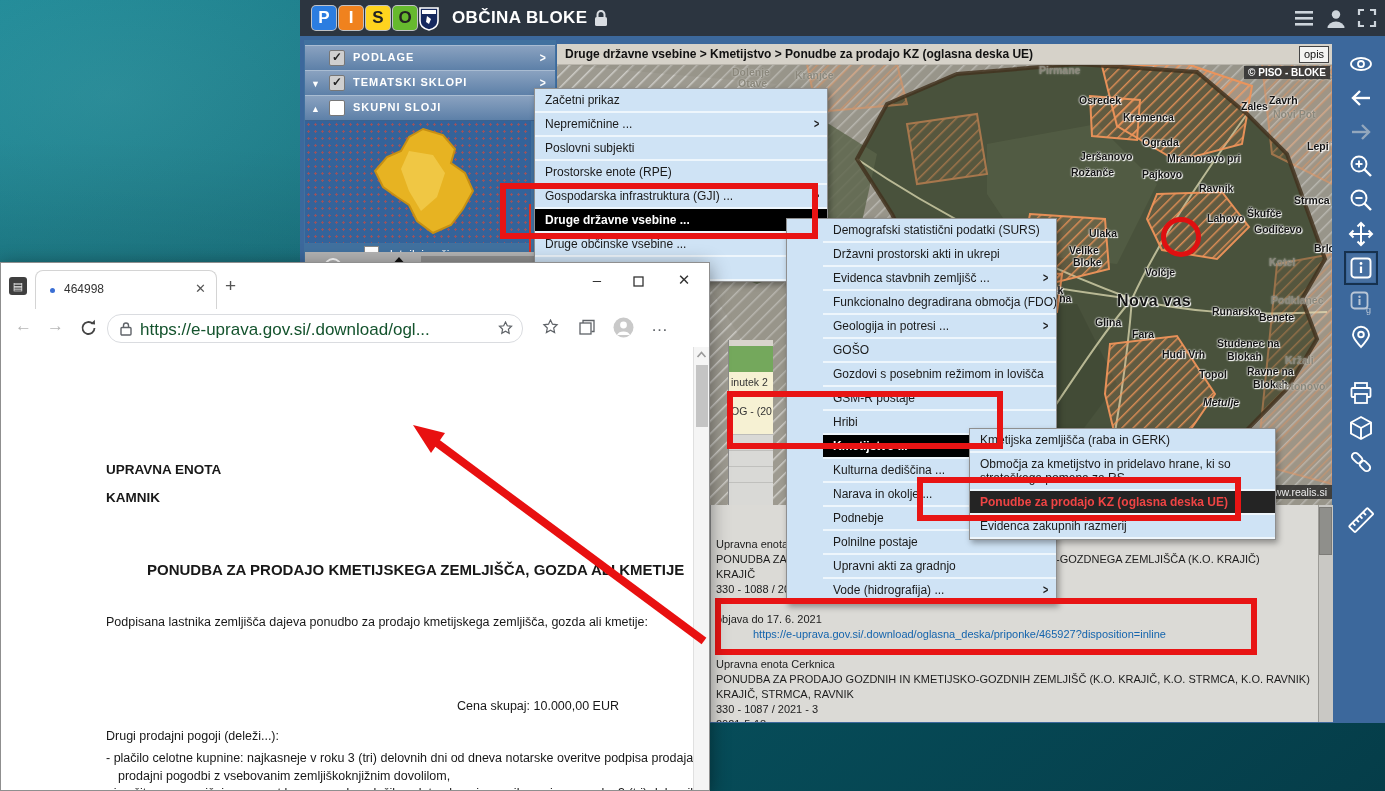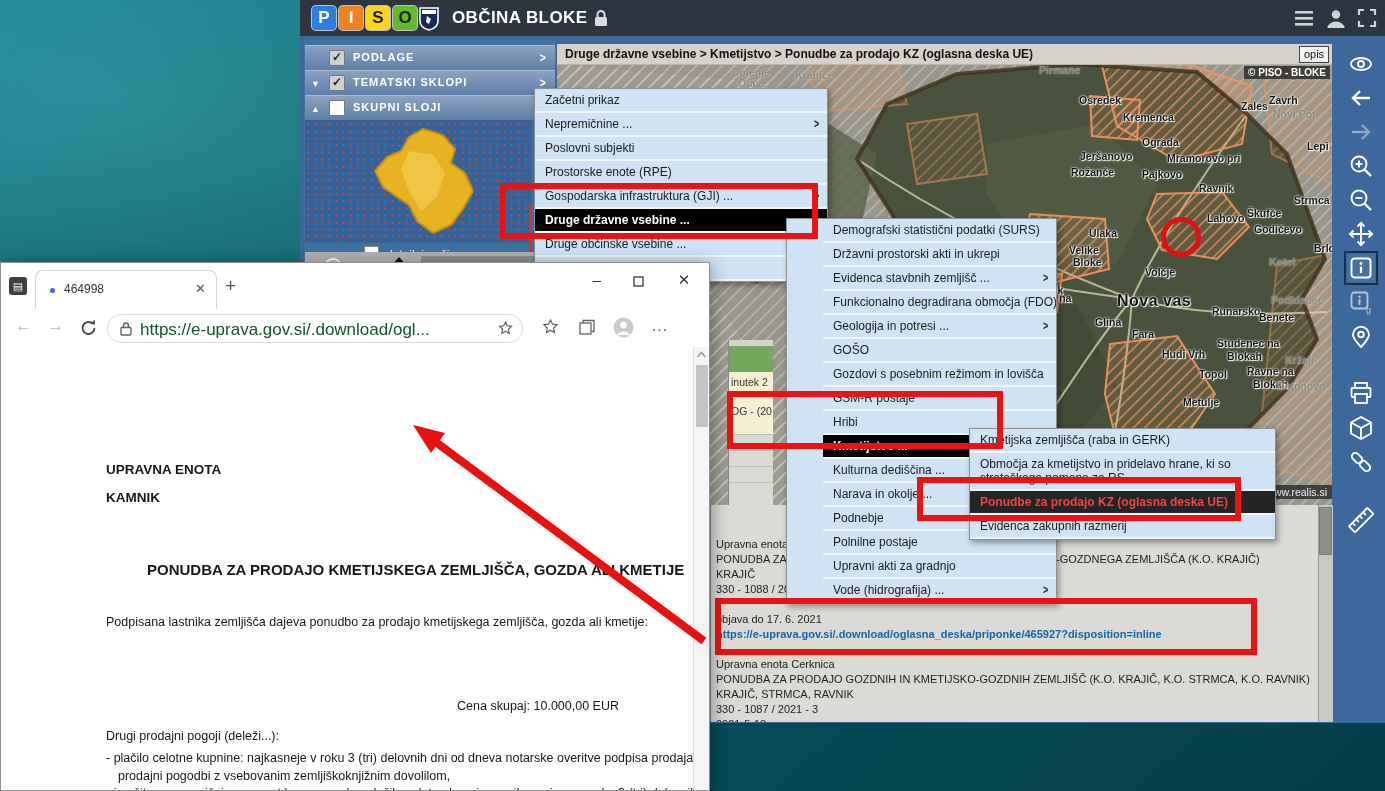--- a/index.html
+++ b/index.html
@@ -53,21 +53,21 @@
   #mapattr{position:absolute;right:0px;top:421px;background:rgba(50,50,48,.88);color:#eee;
     font-size:10.5px;padding:1px 5px;}
   
   #legendstrip{left:710px;top:340px;width:44px;height:165px;background:#d9d9d6;z-index:2;
     border-left:1px solid #8a8a8a;overflow:hidden;margin-left:18px;}
   .lrow{position:absolute;left:0;width:44px;}
   .frag{position:absolute;font-size:10.5px;color:#333;white-space:nowrap;}
   #results{left:710px;top:505px;width:622px;height:217px;background:#dbdad6;z-index:2;
     border-left:1px solid #8a8a8a;overflow:hidden;}
   .rline{position:absolute;left:5px;height:15px;font-size:11px;color:#1c1c1c;white-space:nowrap;}
-  .rline.url{color:#1464ad;font-weight:bold;}
+  .rline.url{color:#1464ad;font-weight:normal;padding-left:37px;}
   #rscroll{position:absolute;right:0;top:0;width:14px;height:217px;background:#c9c8c4;border-left:1px solid #9c9b97;}
   #rthumb{position:absolute;right:1px;top:2px;width:11px;height:46px;background:#8f8f8b;border:1px solid #7c7b77;}
   
   #sidebar{left:1337px;top:40px;width:48px;height:683px;background:#3c689c;z-index:3;}
   .tool{position:absolute;left:10px;width:28px;height:28px;}
   .tool svg{width:28px;height:28px;}
   .tool.active{outline:2px solid #16314e;outline-offset:1px;background:rgba(255,255,255,.06);}
   
   .menu{position:absolute;background:#cfe3f5;border:1px solid #8f8f8f;z-index:5;
     box-shadow:2px 3px 6px rgba(0,0,0,.35);margin-left:34px;}
@@ -243,21 +243,21 @@
       <div class="mlabel" style="left: 538px; top: 252px;">Glina</div>
       <div class="mlabel" style="left: 575px; top: 264px;">Fara</div>
       <div class="mlabel" style="left: 655px; top: 241px;">Runarsko</div>
       <div class="mlabel" style="left: 702px; top: 247px;">Benete</div>
       <div class="mlabel" style="left: 660px; top: 273px;">Studenec na</div>
       <div class="mlabel" style="left: 670px; top: 286px;">Blokah</div>
       <div class="mlabel" style="left: 605px; top: 284px;">Hudi Vrh</div>
       <div class="mlabel" style="left: 642px; top: 304px;">Topol</div>
       <div class="mlabel" style="left: 690px; top: 301px;">Ravne na</div>
       <div class="mlabel" style="left: 696px; top: 314px;">Blokah</div>
-      <div class="mlabel" style="left: 626px; top: 332px;">Metulje</div>
+      <div class="mlabel" style="left: 646px; top: 332px; font-style: italic;">Metulje</div>
       <div class="mlabel gray" style="left: 175px; top: 2px;">Dolenje</div>
       <div class="mlabel gray" style="left: 181px; top: 13px;">Otave</div>
       <div class="mlabel gray" style="left: 238px; top: 5px;">Kranjče</div>
       <div class="mlabel gray" style="left: 482px; top: 0px;">Pirmane</div>
       <div class="mlabel gray" style="left: 733px; top: 6px;">Borovec</div>
       <div class="mlabel gray" style="left: 716px; top: 44px;">Novi Pot</div>
       <div class="mlabel gray" style="left: 712px; top: 192px;">Kotel</div>
       <div class="mlabel gray" style="left: 714px; top: 230px;">Podklanec</div>
       <div class="mlabel gray" style="left: 728px; top: 290px;">Kržali</div>
       <div class="mlabel gray" style="left: 720px; top: 316px;">Betonovo</div>

